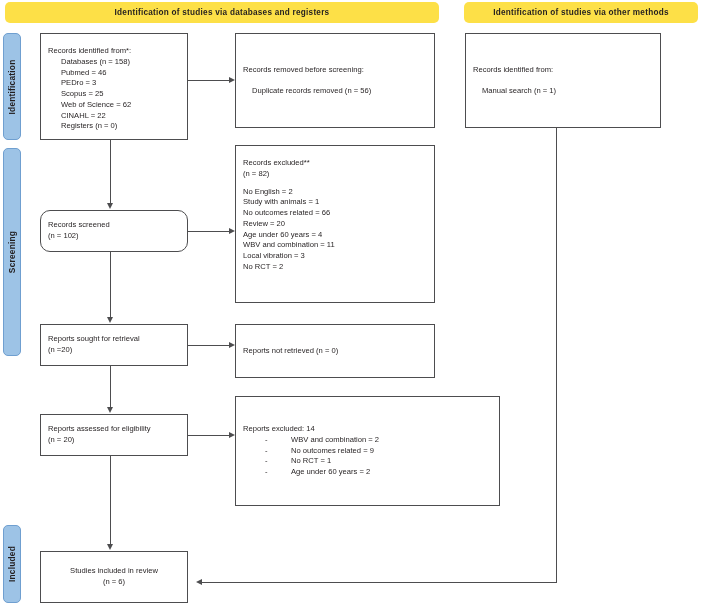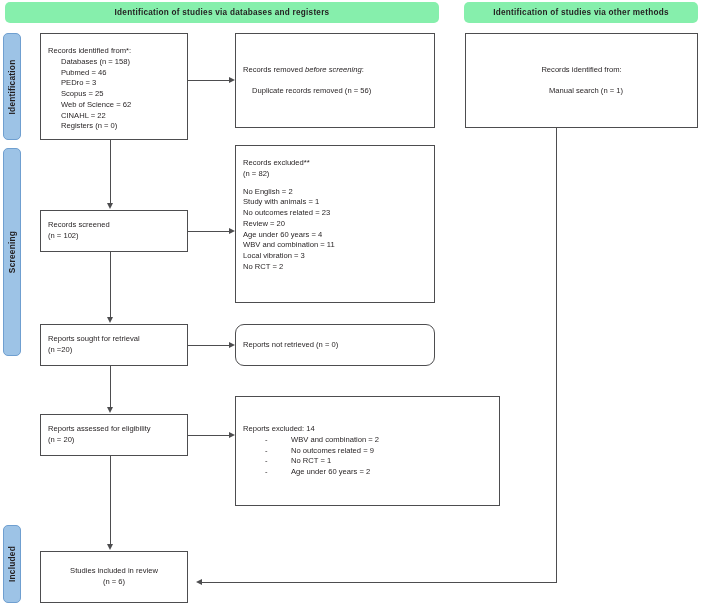--- a/index.html
+++ b/index.html
@@ -19,21 +19,21 @@
     position: absolute;
     left: 0;
     top: 0;
     width: 703px;
     height: 610px;
   }
   .abs { position: absolute; box-sizing: border-box; }
 
   
   .banner {
-    background: #86efac;
+    background: #fde047;
     border-radius: 5px;
     color: #231f20;
     font-size: 8.2px;
     font-weight: bold;
     letter-spacing: .25px;
     display: flex;
     align-items: center;
     justify-content: center;
     text-align: center;
     line-height: 1.1;
@@ -66,21 +66,21 @@
     line-height: 1.42;
     color: #231f20;
     padding: 6px 7px;
     display: flex;
     flex-direction: column;
     justify-content: center;
     white-space: pre-wrap;
   }
   .box.center { text-align: center; align-items: center; }
   .box.top { justify-content: flex-start; }
-  .ital { font-style: italic; }
+  .ital { }
   .ind1 { padding-left: 13px; display: block; }
   .ind2 { padding-left: 9px; display: block; margin-top: 10px; }
   .blank-line { display: block; height: 7px; }
   .dash-row { display: block; padding-left: 22px; text-indent: 0; }
   .dash-row .d { display: inline-block; width: 26px; }
 
   
   .hline { background: #4d4d4f; height: 1px; }
   .vline { background: #4d4d4f; width: 1px; }
   .arrow-r {
@@ -144,45 +144,45 @@
 
   <div class="abs vline" style="left:110px; top:140px; height:63px;"></div>
   <div class="abs arrow-d" style="left:106.5px; top:203px;"></div>
 
   <div class="abs box top" style="left:235px; top:145px; width:200px; height:158px; padding-top:12px;">
     <span>Records excluded**</span>
     <span>(n = 82)</span>
     <span class="blank-line"></span>
     <span>No English = 2</span>
     <span>Study with animals = 1</span>
-    <span>No outcomes related = 23</span>
+    <span>No outcomes related = 66</span>
     <span>Review = 20</span>
     <span>Age under 60 years = 4</span>
     <span>WBV and combination = 11</span>
     <span>Local vibration = 3</span>
     <span>No RCT = 2</span>
   </div>
 
-  <div class="abs box" style="left:40px; top:210px; width:148px; height:42px;">
+  <div class="abs box" style="left:40px; top:210px; width:148px; height:42px;border-radius:10px;">
     <span>Records screened</span>
     <span>(n = 102)</span>
   </div>
 
   <div class="abs hline" style="left:188px; top:231px; width:41px;"></div>
   <div class="abs arrow-r" style="left:229px; top:227.5px;"></div>
 
   <div class="abs vline" style="left:110px; top:252px; height:65px;"></div>
   <div class="abs arrow-d" style="left:106.5px; top:317px;"></div>
 
   <div class="abs box" style="left:40px; top:324px; width:148px; height:42px;">
     <span>Reports sought for retrieval</span>
     <span>(n =20)</span>
   </div>
 
-  <div class="abs box" style="left:235px; top:324px; width:200px; height:42px;border-radius:9px;">
+  <div class="abs box" style="left:235px; top:324px; width:200px; height:54px;">
     <span>Reports not retrieved (n = 0)</span>
   </div>
 
   <div class="abs hline" style="left:188px; top:345px; width:41px;"></div>
   <div class="abs arrow-r" style="left:229px; top:341.5px;"></div>
 
   <div class="abs vline" style="left:110px; top:366px; height:41px;"></div>
   <div class="abs arrow-d" style="left:106.5px; top:407px;"></div>
 
   <div class="abs box" style="left:40px; top:414px; width:148px; height:42px;">
@@ -202,21 +202,21 @@
   <div class="abs arrow-r" style="left:229px; top:431.5px;"></div>
 
   <div class="abs vline" style="left:110px; top:456px; height:88px;"></div>
   <div class="abs arrow-d" style="left:106.5px; top:544px;"></div>
 
   <div class="abs box center" style="left:40px; top:551px; width:148px; height:52px;">
     <span>Studies included in review</span>
     <span>(n = 6)</span>
   </div>
 
-  <div class="abs box" style="left:465px; top:33px; width:233px; height:95px;text-align:center;">
+  <div class="abs box" style="left:465px; top:33px; width:196px; height:95px;">
     <span>Records identified from:</span>
     <span class="ind2">Manual search (n = 1)</span>
   </div>
 
   <div class="abs vline" style="left:556px; top:128px; height:454px;"></div>
   <div class="abs hline" style="left:202px; top:582px; width:355px;"></div>
   <div class="abs arrow-l" style="left:196px; top:578.5px;"></div>
 
 </div>
 

